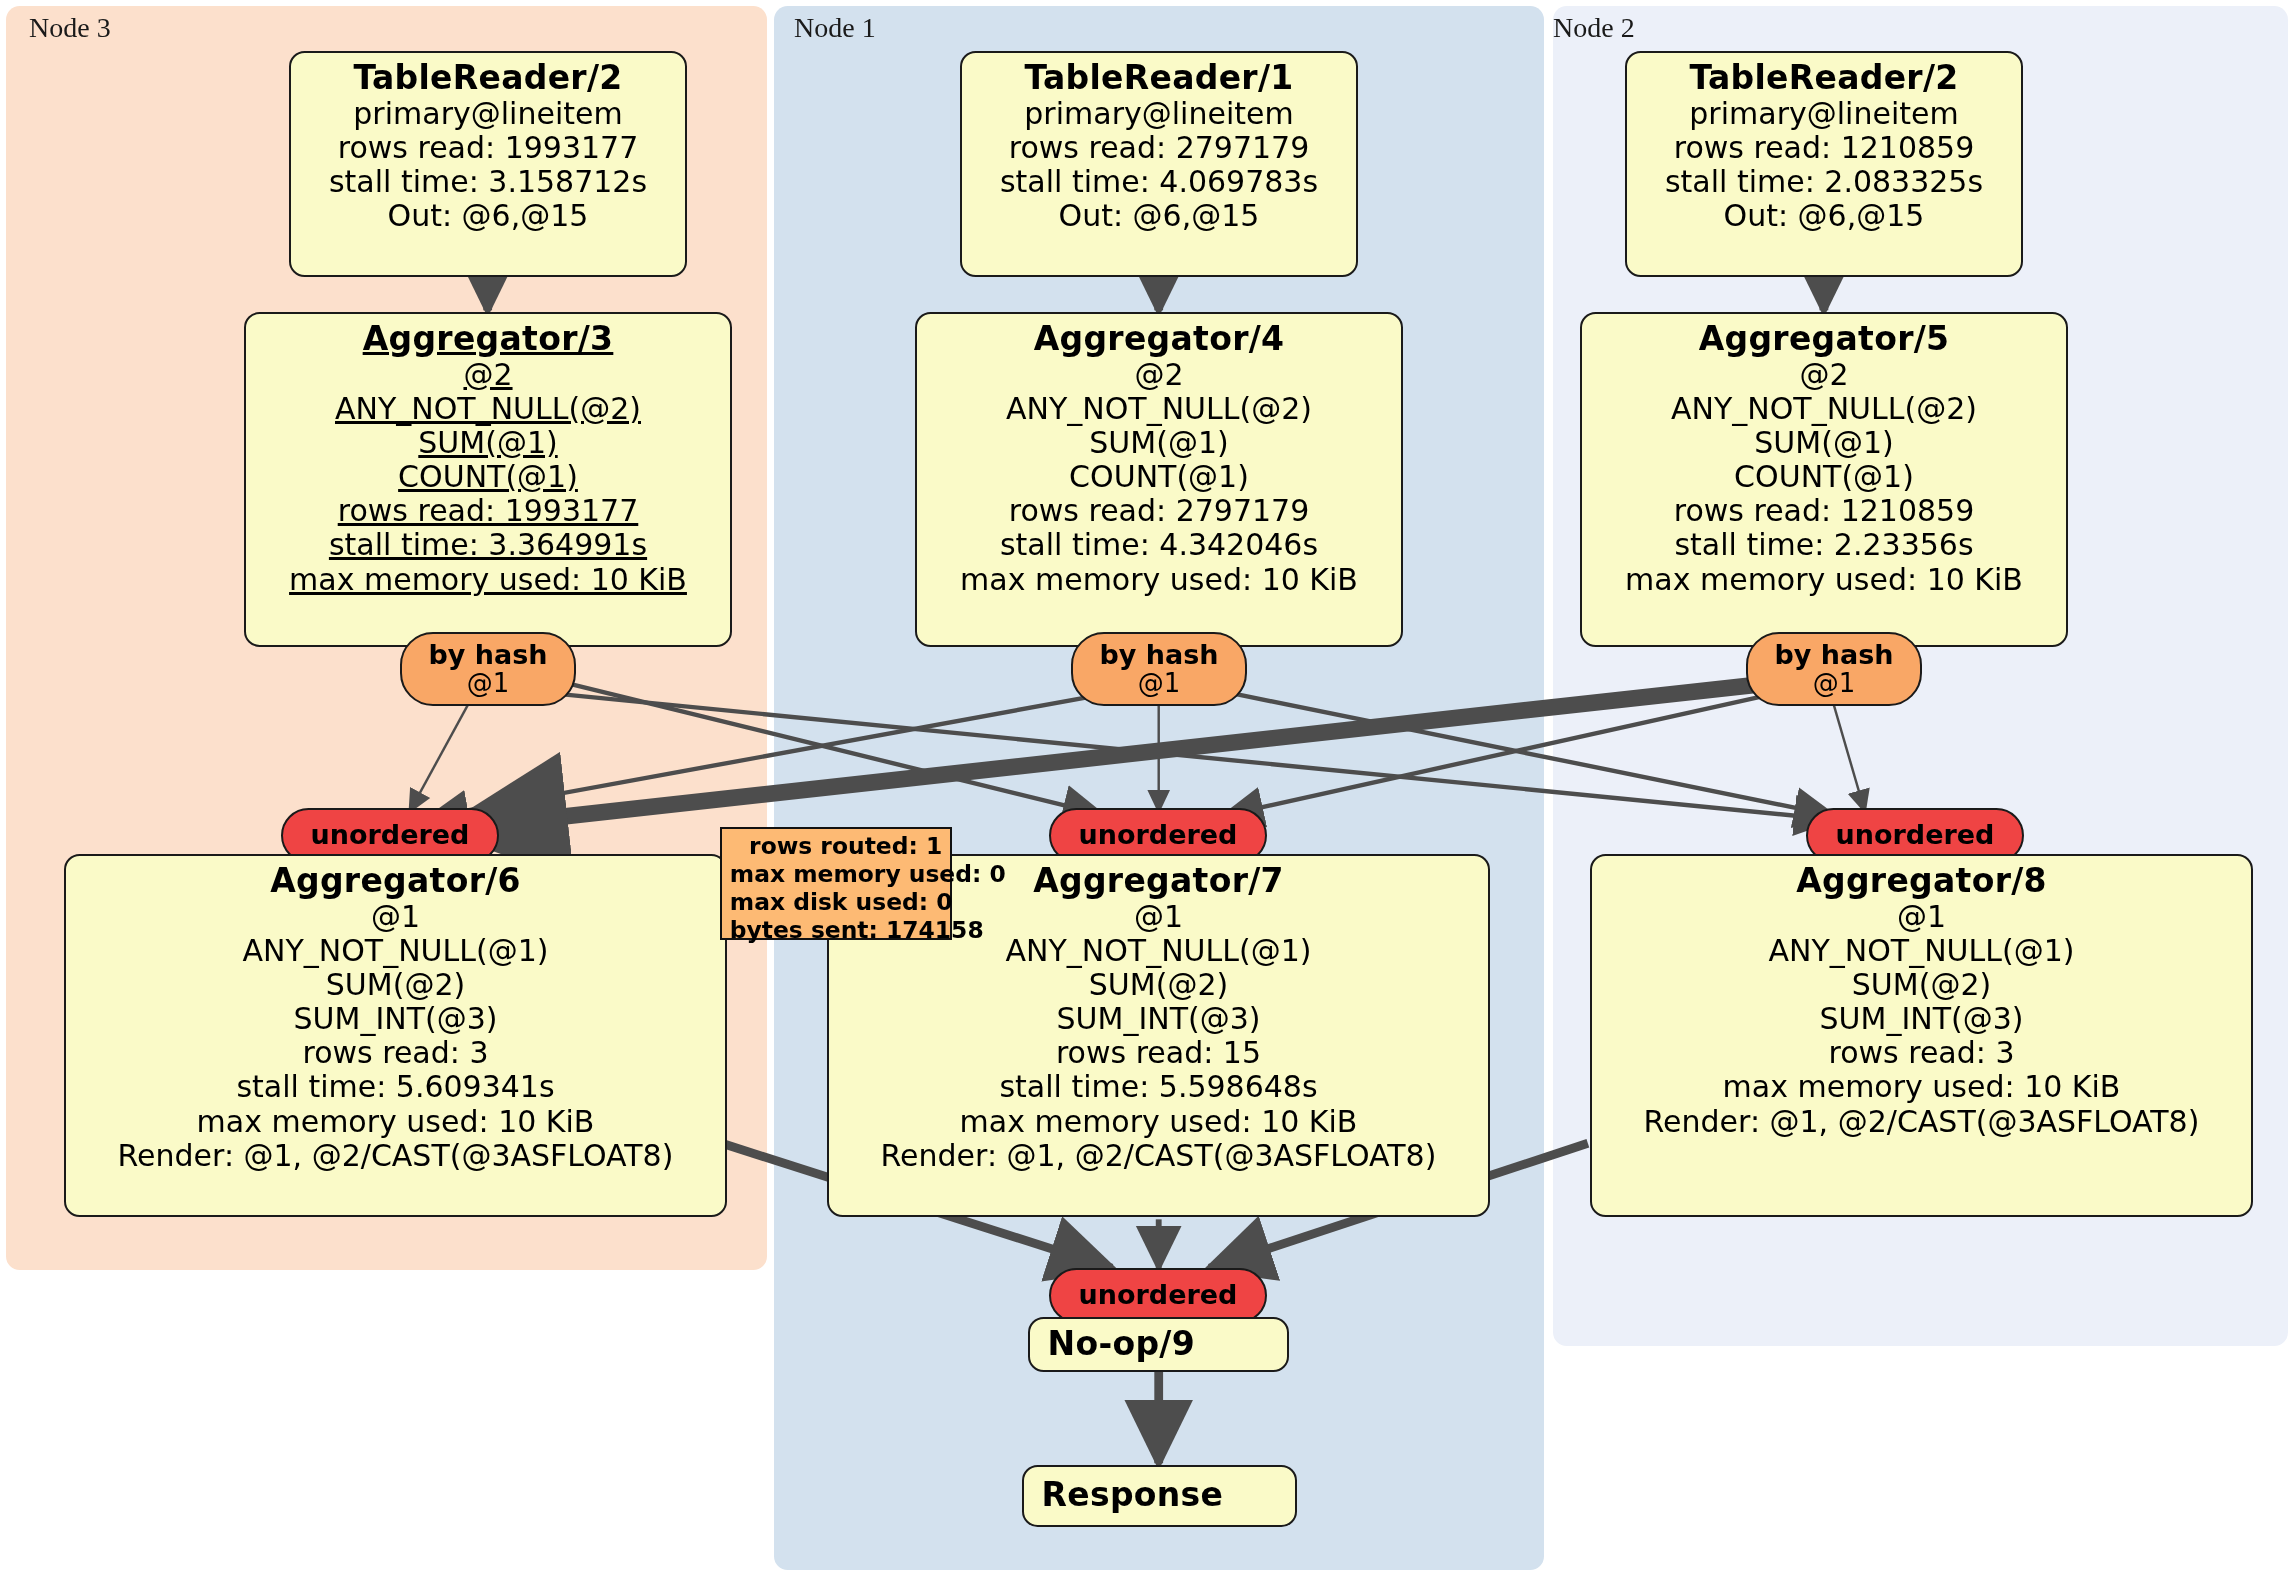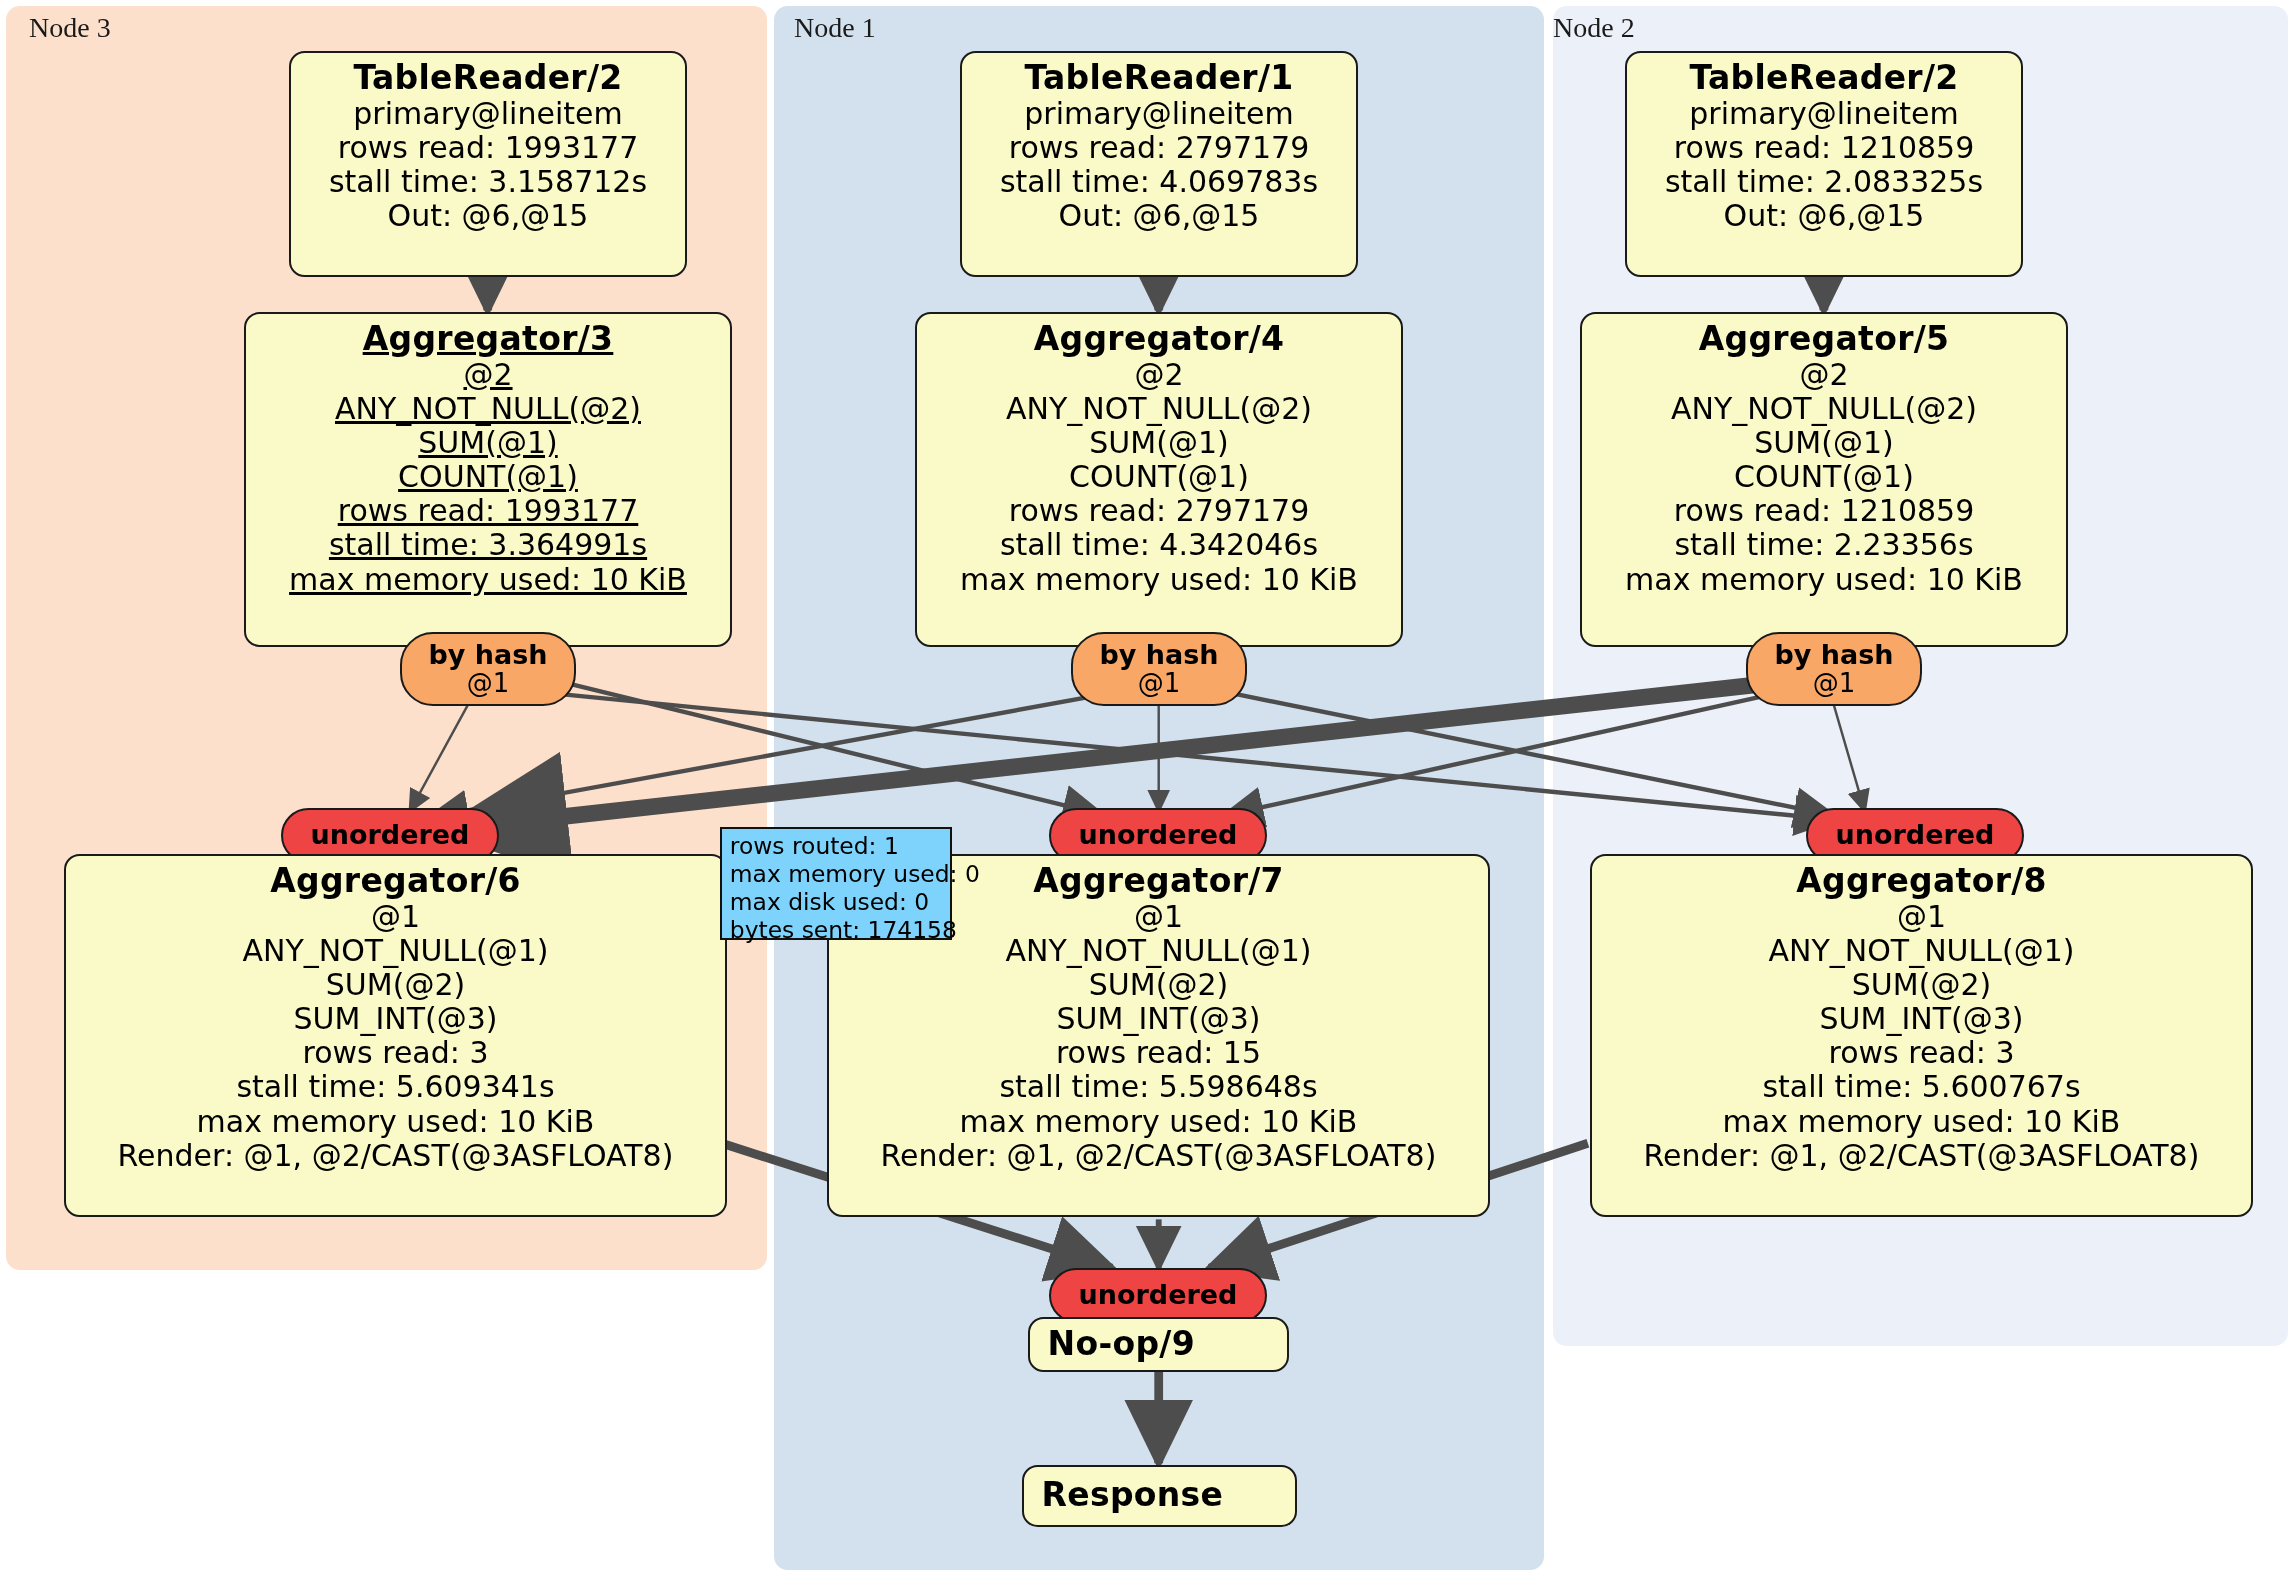--- a/index.html
+++ b/index.html
@@ -24,22 +24,22 @@
 
   
   .pill{position:absolute;border:2.9px solid #1a1a1a;border-radius:33px;box-sizing:border-box;
         text-align:center;display:flex;flex-direction:column;justify-content:center;align-items:center;}
   .pill.hash{background:#F9A766;}
   .pill.unord{background:#ef4444;}
   .pill .l1{font-size:27px;font-weight:bold;color:#000;line-height:1.05;}
   .pill .l2{font-size:26px;color:#000;line-height:1.05;}
 
   
-  .statbox{position:absolute;background:#7dd3fc;border:2px solid #111;box-sizing:border-box;
-           text-align:left;padding:2.9px 7.8px 4.9px;}
+  .statbox{position:absolute;background:#fdba74;border:2px solid #111;box-sizing:border-box;
+           text-align:right;padding:2.9px 7.8px 4.9px;font-weight:bold;}
   .statbox .sline{font-size:23.4px;color:#000;line-height:1.2;white-space:nowrap;}
 </style>
 </head>
 <body>
 
 <div id="stage">
 
   <div class="cluster" style="left:5.9px;top:5.9px;width:761px;height:1264px;background:#FCE0CC;"></div>
   <div class="cluster" style="left:774px;top:5.9px;width:770px;height:1564px;background:#D3E1EE;"></div>
   <div class="cluster" style="left:1553px;top:5.9px;width:735px;height:1340px;background:#ECF0F9;"></div>
@@ -185,21 +185,20 @@
     <div class="pline">Render: @1, @2/CAST(@3ASFLOAT8)</div>
   </div>
 
   <div class="pbox" style="left:1590px;top:854px;width:663px;height:363px;">
     <div class="ptitle">Aggregator/8</div>
     <div class="pline">@1</div>
     <div class="pline">ANY_NOT_NULL(@1)</div>
     <div class="pline">SUM(@2)</div>
     <div class="pline">SUM_INT(@3)</div>
     <div class="pline">rows read: 3</div>
-    <div class="pline">stall time: 5.600767s</div>
     <div class="pline">max memory used: 10 KiB</div>
     <div class="pline">Render: @1, @2/CAST(@3ASFLOAT8)</div>
   </div>
 
   <div class="statbox" style="left:720px;top:827px;width:232px;height:113px;">
     <div class="sline">rows routed: 1</div>
     <div class="sline">max memory used: 0</div>
     <div class="sline">max disk used: 0</div>
     <div class="sline">bytes sent: 174158</div>
   </div>

